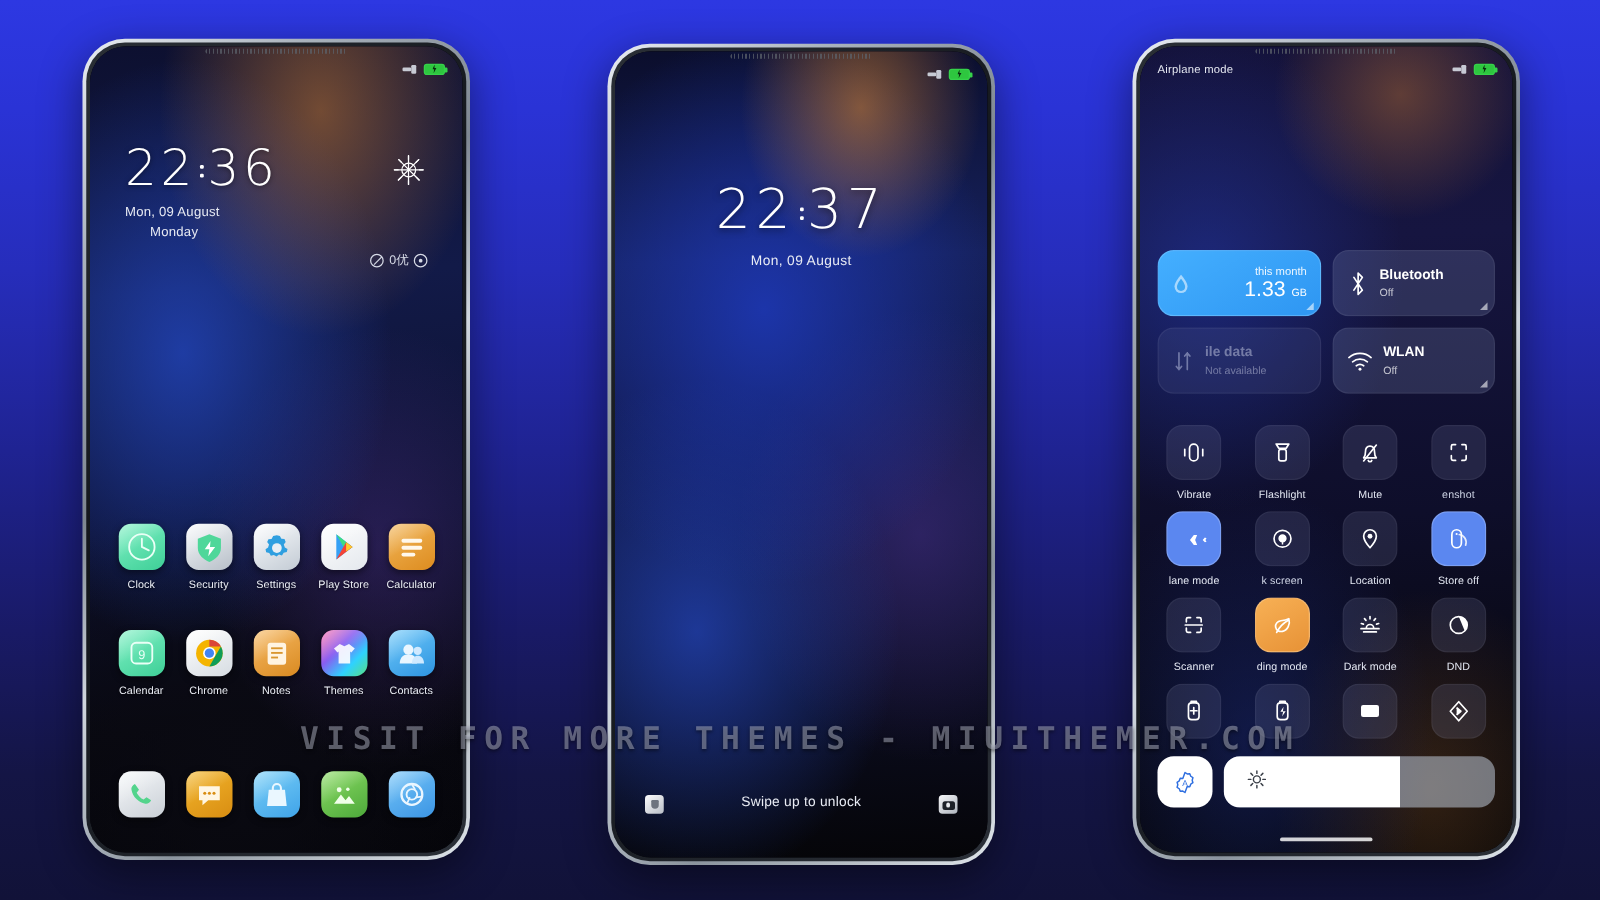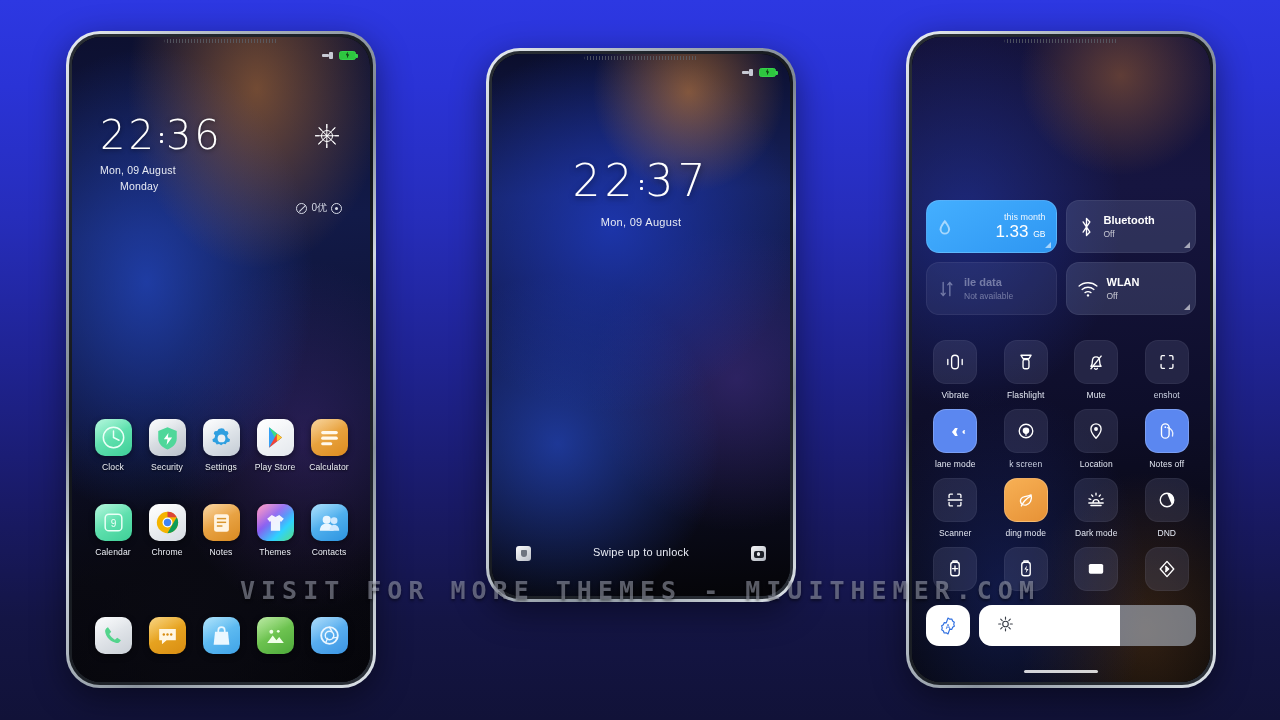--- a/index.html
+++ b/index.html
@@ -388,21 +388,21 @@
               <circle cx="20" cy="20" r="9" fill="none" stroke="#eaf6ff" stroke-width="2"></circle>
               <circle cx="20" cy="20" r="4.6" fill="none" stroke="#eaf6ff" stroke-width="1.6"></circle>
               <path d="M20 11.2 L22.6 15.6 M28.6 22 L23.5 22.6 M16 27.6 L18 23" stroke="#eaf6ff" stroke-width="1.5" stroke-linecap="round"></path>
             </svg>
         </div>
       </div>
     </div>
   </div>
 </div>
 
-<div class="phone" style="left:486px; top:48px; width:310px; height:554px;">
+<div class="phone" style="left:486px; top:35px; width:310px; height:657px;">
   <div class="phone-inner">
     <div class="screen">
       <div class="wall lock"></div>
       <div class="earpiece"></div>
 
       <div class="statusbar">
         <div class="sb-left"></div>
         <div class="sb-right">
           <span class="usb-ico"></span>
           <span class="batt">
@@ -426,20 +426,29 @@
     </div>
   </div>
 </div>
 
 <div class="phone" style="left:906px; top:31px; width:310px; height:657px;">
   <div class="phone-inner">
     <div class="screen">
       <div class="wall cc"></div>
       <div class="earpiece"></div>
 
+      <div class="statusbar">
+        <div class="sb-left">Airplane mode</div>
+        <div class="sb-right">
+          <span class="usb-ico"></span>
+          <span class="batt">
+              <i class="bolt"></i>
+            </span>
+        </div>
+      </div>
 
 
       <div class="big-tiles">
 
         <div class="btile on">
           <svg width="20" height="22" viewBox="0 0 24 26">
               <path d="M12 2 C12 2 4 11 4 16.5 A8 8 0 0 0 20 16.5 C20 11 12 2 12 2Z" fill="rgba(255,255,255,.55)"></path>
               <path d="M12 7 C12 7 7 13 7 16.8 A5 5 0 0 0 17 16.8 C17 13 12 7 12 7Z" fill="#3ba7f5"></path>
             </svg>
           <div class="bt-data">
@@ -551,21 +560,21 @@
           <div class="tlabel">Location</div>
         </div>
         <div class="tile">
           <div class="tbox active">
             <svg width="22" height="22" viewBox="0 0 26 26">
                 <rect x="6.5" y="4.5" width="9" height="17" rx="4.5" class="gw"></rect>
                 <path d="M13.5 9 a7.5 7.5 0 0 1 6 10" class="gw" opacity=".85"></path>
                 <circle cx="11" cy="8.5" r="1" fill="#fff"></circle>
               </svg>
           </div>
-          <div class="tlabel">Notes off</div>
+          <div class="tlabel">Store off</div>
         </div>
 
         <div class="tile">
           <div class="tbox">
             <svg width="22" height="22" viewBox="0 0 26 26">
                 <path d="M6 10 V7.5 A1.5 1.5 0 0 1 7.5 6 H10 M16 6 h2.5 A1.5 1.5 0 0 1 20 7.5 V10 M20 16 v2.5 a1.5 1.5 0 0 1-1.5 1.5 H16 M10 20 H7.5 A1.5 1.5 0 0 1 6 18.5 V16" class="gw"></path>
                 <path d="M5 13 h16" class="gw"></path>
               </svg>
           </div>
           <div class="tlabel">Scanner</div>

